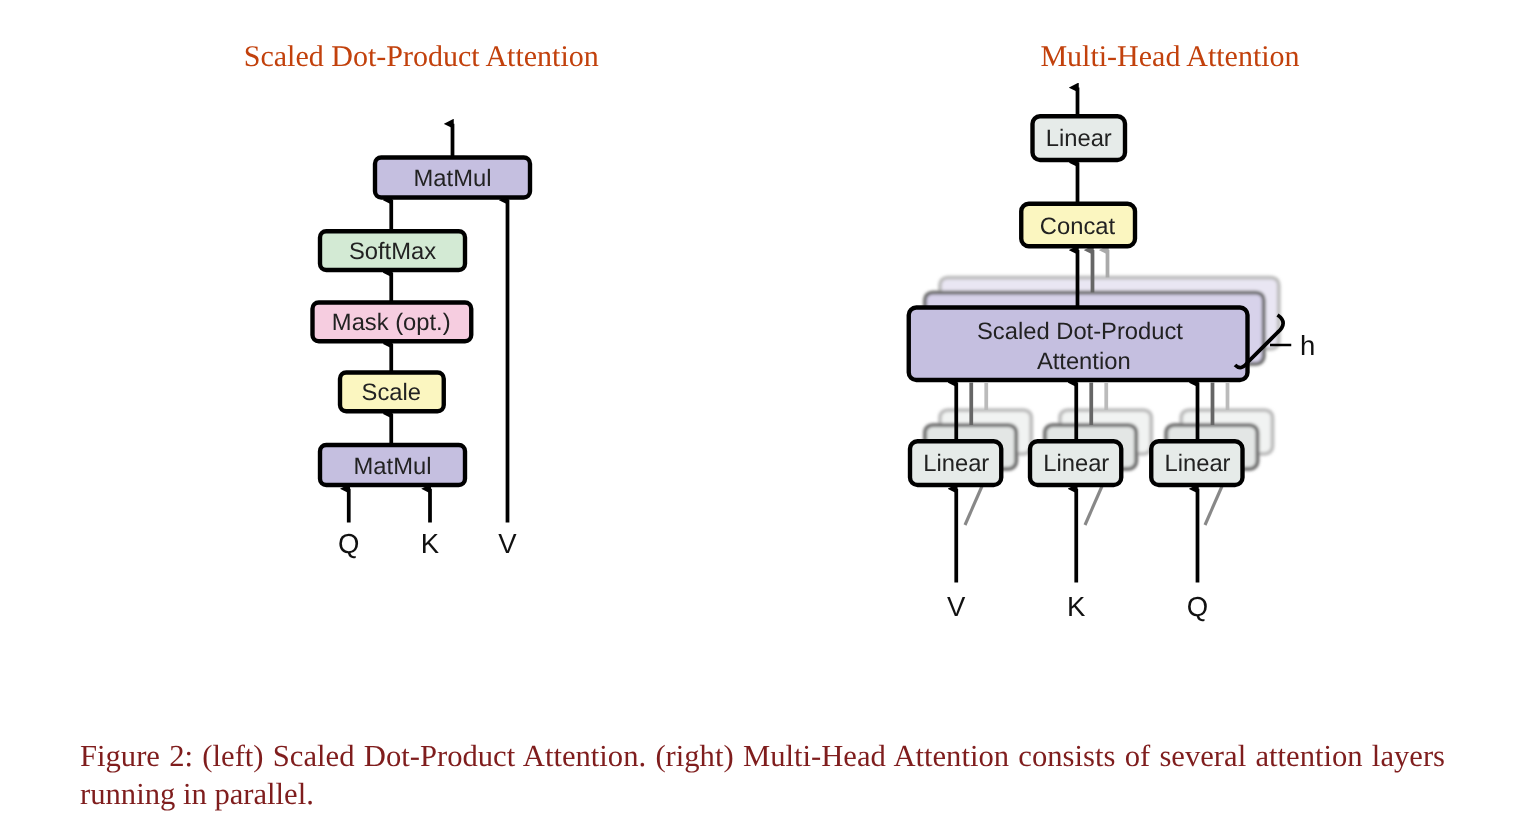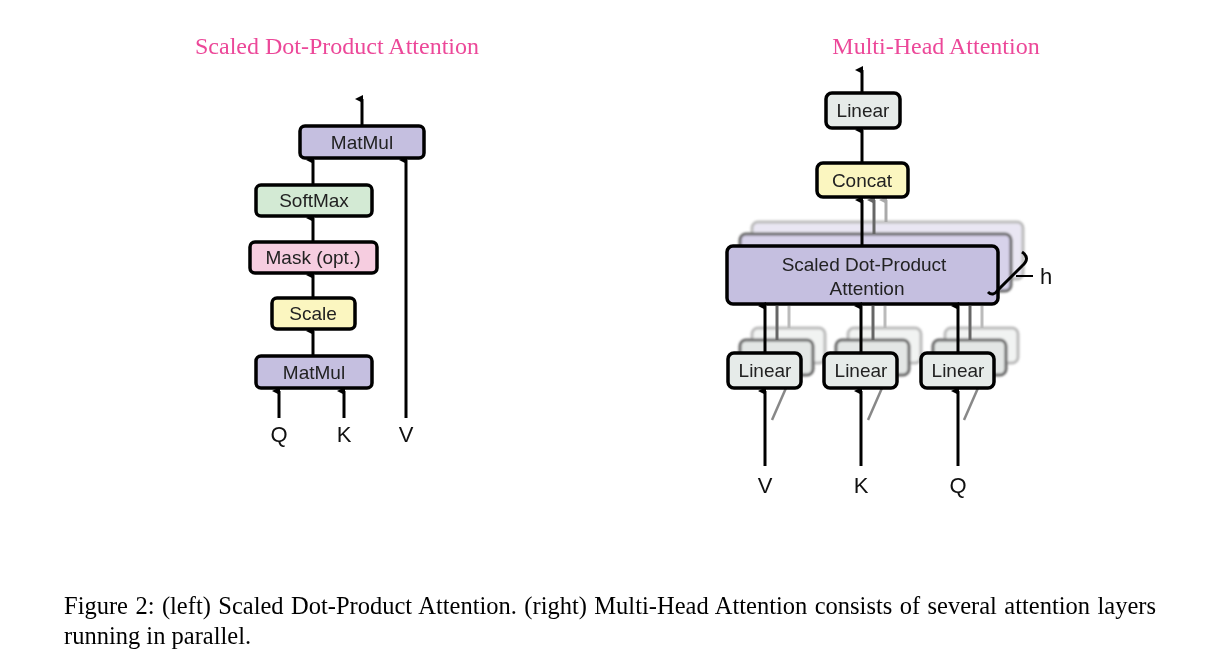--- a/index.html
+++ b/index.html
@@ -1,26 +1,26 @@
 <!DOCTYPE html>
 <html><head>
   <meta charset="utf-8">
   <style>
     html, body { margin: 0; padding: 0; background: #ffffff; }
     body { width: 1216px; height: 668px; position: relative; overflow: hidden; }
     .title {
-      position: absolute; font-family: "Liberation Serif", serif; font-size: 24px; color: #ec4899;
+      position: absolute; font-family: "Liberation Serif", serif; font-size: 24px; color: #c2410c;
       white-space: nowrap; transform: translateX(-50%);
     }
     svg { position: absolute; left: 0; top: 0; }
     .box-label { font-family: "Liberation Sans", sans-serif; font-size: 19px; fill: #222; }
     .io-label { font-family: "Liberation Sans", sans-serif; font-size: 22px; fill: #111; }
     .caption {
       position: absolute; left: 64px; top: 591px; width: 1092px;
-      font-family: "Liberation Serif", serif; font-size: 24.5px; line-height: 30px; color: #000000;
+      font-family: "Liberation Serif", serif; font-size: 24.5px; line-height: 30px; color: #7f1d1d;
       text-align: justify; text-align-last: left;
     }
   </style>
 </head>
 <body>
 
 <div class="title" style="left:337px; top:33px;">Scaled Dot-Product Attention</div>
 <div class="title" style="left:936px; top:33px;">Multi-Head Attention</div>
 
 <svg width="1216" height="668" viewBox="0 0 1216 668">

